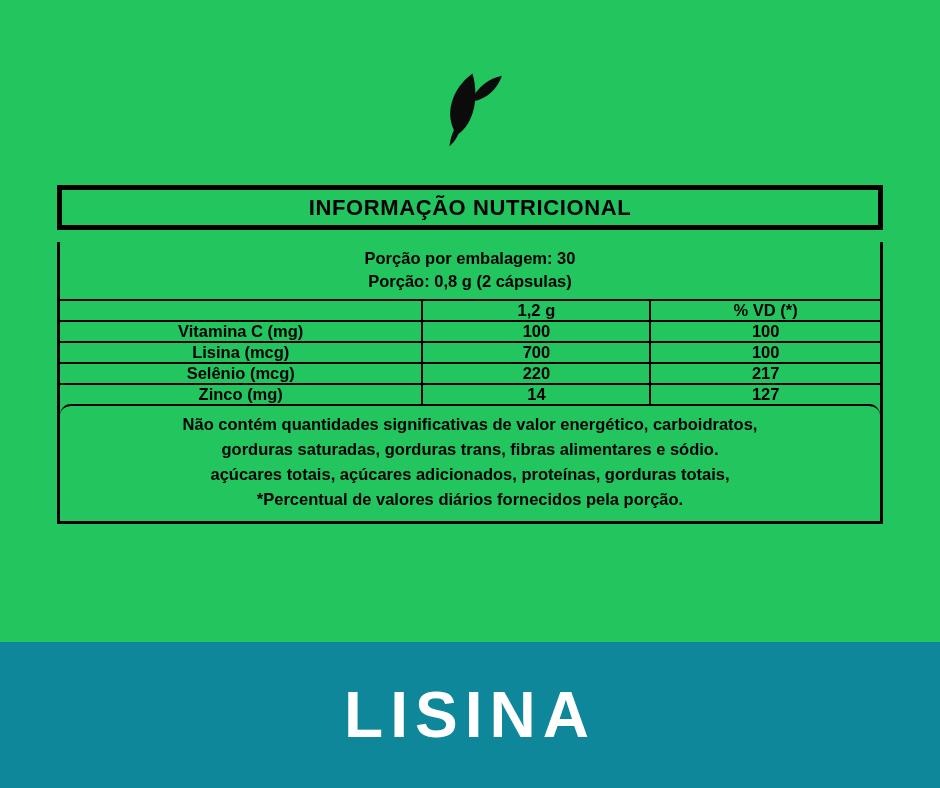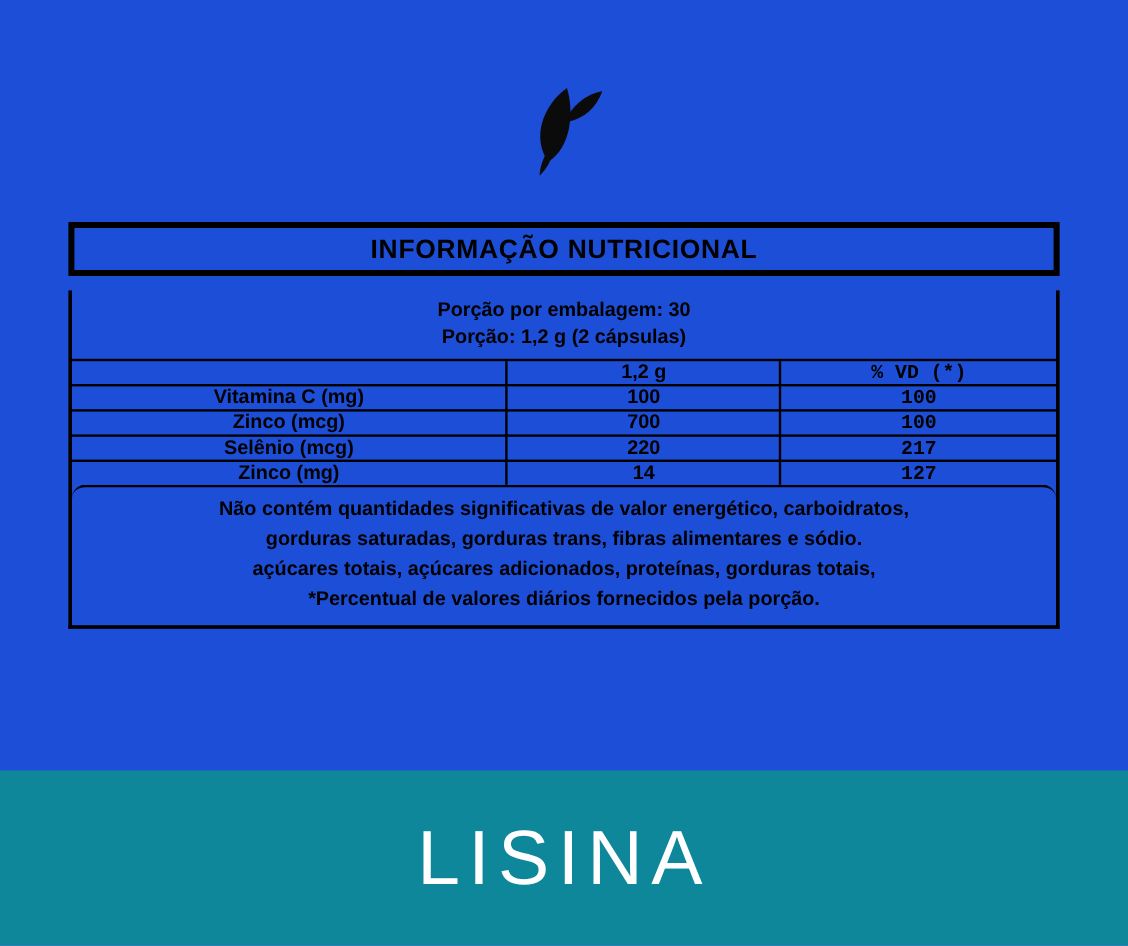--- a/index.html
+++ b/index.html
@@ -3,21 +3,21 @@
 <meta charset="utf-8">
 <style>
   * { margin: 0; padding: 0; box-sizing: border-box; }
   html, body { width: 940px; height: 788px; }
   body {
     font-family: "Liberation Sans", "DejaVu Sans", sans-serif;
     background: #ffffff;
     color: #000000;
     overflow: hidden;
   }
-  .page { position: relative; width: 940px; height: 788px; background: #1d4ed8; }
+  .page { position: relative; width: 940px; height: 788px; background: #22c55e; }
 
   
   .logo-wrap {
     position: absolute;
     top: 66px; left: 0; right: 0;
     display: flex; justify-content: center;
   }
   .logo-wrap svg { width: 86px; height: 82px; }
 
   
@@ -53,21 +53,21 @@
     height: 15px;
     text-align: center;
     vertical-align: middle;
     font-size: 16.5px;
     padding: 0 20px;
   }
   table.facts th { font-weight: 700; }
   table.facts td { font-weight: 600; }
   table.facts .c1 { width: 44.2%; }
   table.facts .c2 { width: 27.8%; }
-  table.facts .c3 { width: 28.0%; font-family: Liberation Mono, monospace; }
+  table.facts .c3 { width: 28.0%; }
   
   table.facts tr > *:first-child { border-left: none; }
   table.facts tr > *:last-child { border-right: none; }
   table.facts tr:first-child > * { border-top: none; }
   table.facts tr:last-child > * { border-bottom: none; }
   .footnote {
     border-top: 2px solid #000;
     text-align: center;
     padding: 6px 10px 9px 10px;
     font-size: 16.5px; font-weight: 600; border-radius: 11px;
@@ -78,21 +78,21 @@
   .banner {
     position: absolute;
     left: 0; bottom: 0;
     width: 940px; height: 146px;
     background: #0e879b;
     display: flex; align-items: center; justify-content: center;
   }
   .banner-label {
     color: #ffffff;
     font-size: 64px;
-    font-weight: 400;
+    font-weight: 700;
     letter-spacing: 7px;
     font-stretch: condensed;
   }
 </style>
 </head>
 <body>
 
 <div class="page">
 
   <div class="logo-wrap">
@@ -104,37 +104,37 @@
       </g>
     </svg>
   </div>
 
   <div class="nutri-box">
     <div class="title-box">INFORMAÇÃO NUTRICIONAL</div>
 
     <div class="body-box">
       <div class="serving">
         <div>Porção por embalagem: 30</div>
-        <div>Porção: 1,2 g (2 cápsulas)</div>
+        <div>Porção: 0,8 g (2 cápsulas)</div>
       </div>
 
       <table class="facts">
         <tbody>
             <tr>
           <th class="c1"></th>
           <th class="c2">1,2 g</th>
           <th class="c3">% VD (*)</th>
         </tr>
         <tr>
           <td class="c1">Vitamina C (mg)</td>
           <td class="c2">100</td>
           <td class="c3">100</td>
         </tr>
         <tr>
-          <td class="c1">Zinco (mcg)</td>
+          <td class="c1">Lisina (mcg)</td>
           <td class="c2">700</td>
           <td class="c3">100</td>
         </tr>
         <tr>
           <td class="c1">Selênio (mcg)</td>
           <td class="c2">220</td>
           <td class="c3">217</td>
         </tr>
         <tr>
           <td class="c1">Zinco (mg)</td>

